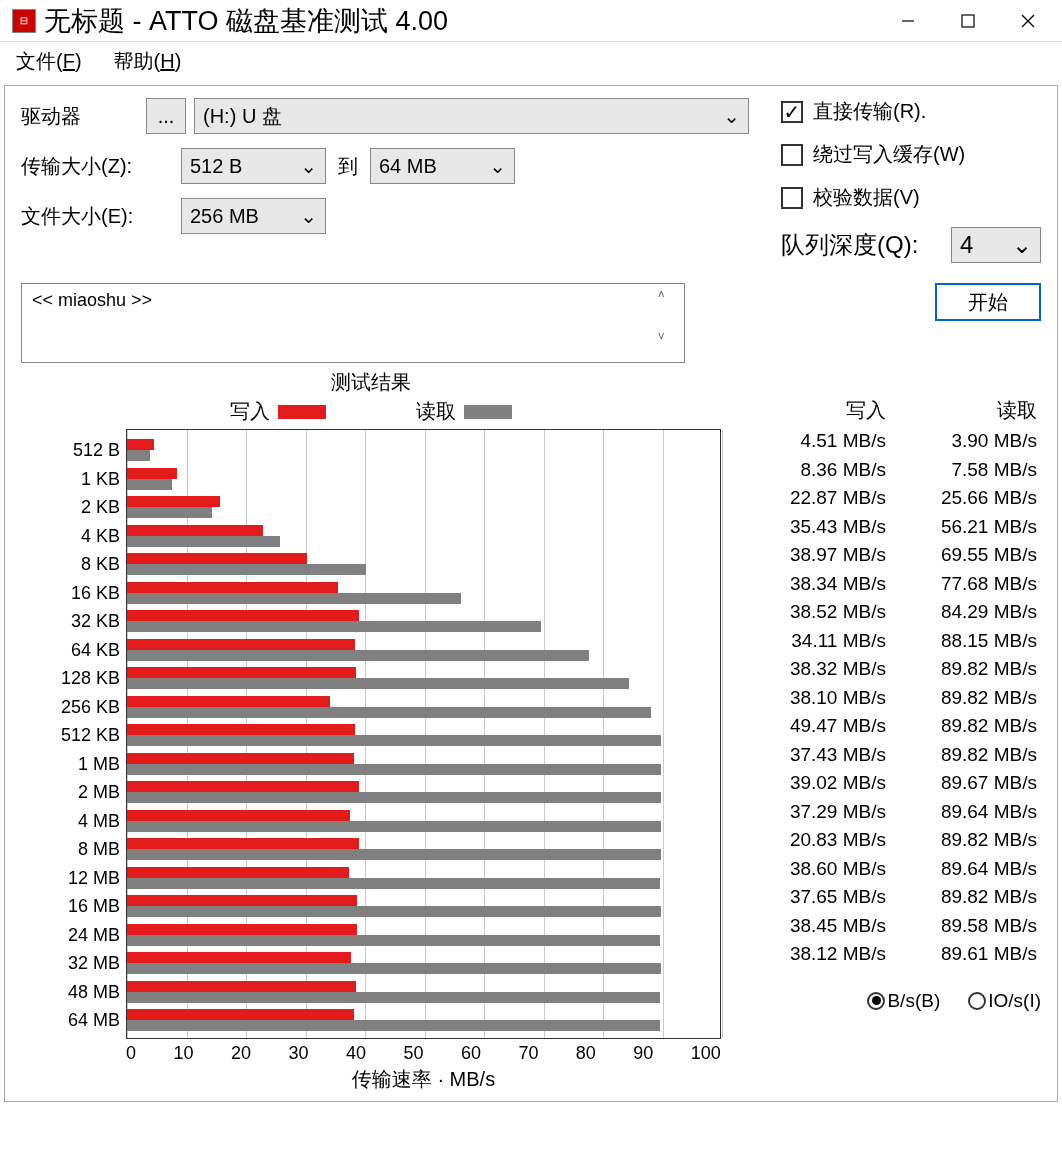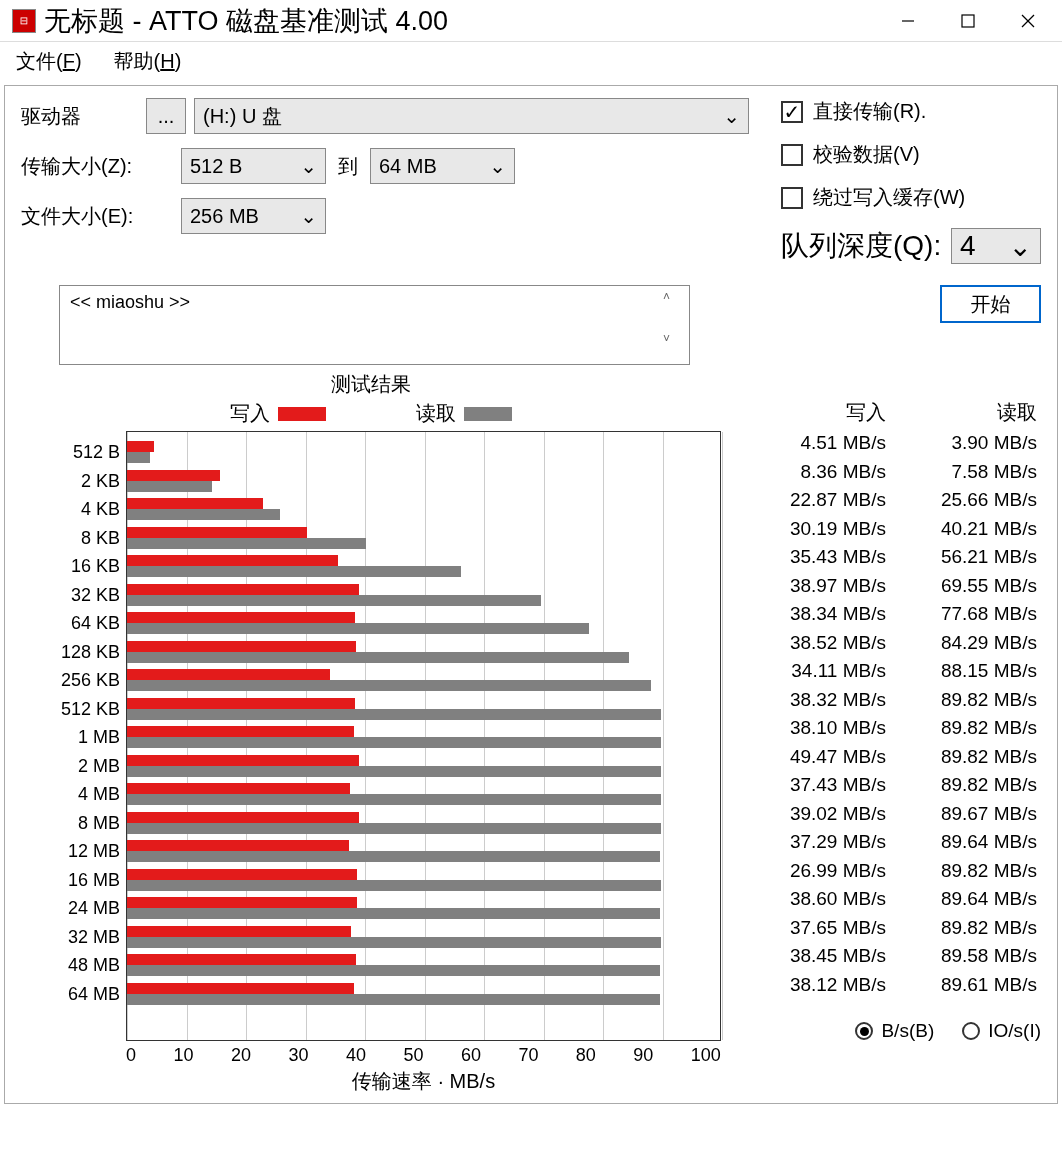--- a/index.html
+++ b/index.html
@@ -19,24 +19,24 @@
 .row { display:flex; align-items:center; margin-bottom: 14px; font-size:20px;}
 .label { width: 125px; }
 .btn-small { border:1px solid #888; background:#e8e8e8; width:40px; height:36px; display:flex;align-items:center;justify-content:center;margin-right:8px;}
 .select { border:1px solid #888; background:#e8e8e8; height:36px; display:flex; align-items:center; padding: 0 8px; position:relative;}
 .select .caret { margin-left:auto; }
 .select-wide { width: 555px; }
 .select-med { width: 145px; }
 .sep { margin: 0 12px; }
 .checkbox-row { display:flex; align-items:center; margin-bottom: 16px; font-size:20px;}
 .chk { width:22px; height:22px; border:2px solid #333; margin-right:10px; display:flex;align-items:center;justify-content:center;font-size:20px;line-height:1;}
-.qd-row { display:flex; align-items:center; font-size:28px; margin-top: 8px;}
+.qd-row { display:flex; align-items:center; font-size:24px; margin-top: 8px;}
 .qd-row .select { width: 90px; margin-left:auto;}
 .desc-row { display:flex; margin-top: 20px; gap: 250px;}
-.textarea { border:1px solid #888; width: 751px; height: 80px; padding:6px 10px; position:relative; font-size:18px;margin-left:38px;}
+.textarea { border:1px solid #888; width: 751px; height: 80px; padding:6px 10px; position:relative; font-size:18px;}
 .textarea .spin { position:absolute; right:4px; top:4px; width:22px; display:flex; flex-direction:column; gap:28px;}
 .spin span{font-size:12px;color:#666;}
 .start-btn { border:2px solid #0066cc; background:#fff; width:120px; height:38px; display:flex;align-items:center;justify-content:center; font-size:20px; margin-left:auto;}
 .results { display:flex; margin-top: 6px;}
 .chart-area { flex: 0 0 700px; }
 .chart-title { text-align:center; font-size:20px; }
 .legend { display:flex; justify-content:center; gap: 90px; font-size:20px; margin: 2px 0 4px 0;}
 .legend-item{display:flex;align-items:center;gap:8px;}
 .swatch { width:48px; height:14px; }
 .swatch-w { background:#e31b1b; }
@@ -50,21 +50,21 @@
 .bar-w { background:#e31b1b; top:3px;}
 .bar-r { background:#808080; top:14px;}
 .xaxis { margin-left:105px; width:595px; display:flex; justify-content:space-between; font-size:18px; padding-top:4px;}
 .xlabel { text-align:center; margin-left:105px; font-size:20px; margin-top:2px;}
 .table-area { flex:1; padding-left: 18px;}
 .table-header { display:flex; font-size:20px; margin-top: 28px; margin-bottom: 6px;}
 .table-header div { flex:1; text-align:right; padding-right:4px;}
 .data-row { display:flex; font-size:19px; height:28.5px; align-items:flex-start;}
 .data-row div { flex:1; text-align:right; padding-right:4px;}
 .radio-row { display:flex; gap:28px; justify-content:flex-end; margin-top:18px; font-size:19px;}
-.radio-item{display:flex;align-items:center;gap:8px;}
+.radio-item{display:flex;align-items:center;gap:2px;}
 .radio { width:18px;height:18px;border:2px solid #333;border-radius:50%;display:flex;align-items:center;justify-content:center;}
 .radio.on::after{content:"";width:9px;height:9px;background:#000;border-radius:50%;}
 </style>
 </head>
 <body>
 
 <div class="titlebar">
   <div class="app-icon">⊟</div>
   <div class="title">无标题 - ATTO 磁盘基准测试 4.00</div>
   <div class="winbtns">
@@ -123,25 +123,25 @@
         </div>
       </div>
     </div>
     <div class="config-right">
       <div class="checkbox-row">
           <div class="chk">✓</div>
           <span>直接传输(R).</span>
         </div>
       <div class="checkbox-row">
           <div class="chk"></div>
-          <span>校验数据(V)</span>
+          <span>绕过写入缓存(W)</span>
         </div>
       <div class="checkbox-row">
           <div class="chk"></div>
-          <span>绕过写入缓存(W)</span>
+          <span>校验数据(V)</span>
         </div>
       <div class="qd-row">
         <span>队列深度(Q):</span>
         <div class="select">
             <span>4</span>
             <span class="caret">⌄</span>
           </div>
       </div>
     </div>
   </div>
@@ -182,20 +182,25 @@
           <div class="grid-line" style="left: 476px;"></div>
           <div class="grid-line" style="left: 535.5px;"></div>
           <div class="grid-line" style="left: 595px;"></div>
           <div class="chart-rows">
             <div class="bar-row">
               <div class="ylabel">512 B</div>
               <div class="bar bar-w" style="left: 0px; width: 26.8345px;"></div>
               <div class="bar bar-r" style="left: 0px; width: 23.205px;"></div>
             </div>
             <div class="bar-row">
+              <div class="ylabel">1 KB</div>
+              <div class="bar bar-w" style="left: 0px; width: 49.742px;"></div>
+              <div class="bar bar-r" style="left: 0px; width: 45.101px;"></div>
+            </div>
+            <div class="bar-row">
               <div class="ylabel">2 KB</div>
               <div class="bar bar-w" style="left: 0px; width: 92.9985px;"></div>
               <div class="bar bar-r" style="left: 0px; width: 85.442px;"></div>
             </div>
             <div class="bar-row">
               <div class="ylabel">4 KB</div>
               <div class="bar bar-w" style="left: 0px; width: 136.077px;"></div>
               <div class="bar bar-r" style="left: 0px; width: 152.677px;"></div>
             </div>
             <div class="bar-row">
@@ -312,24 +317,20 @@
           </div>
           <div class="data-row">
             <div>8.36 MB/s</div>
             <div>7.58 MB/s</div>
           </div>
           <div class="data-row">
             <div>22.87 MB/s</div>
             <div>25.66 MB/s</div>
           </div>
           <div class="data-row">
-            <div>30.19 MB/s</div>
-            <div>40.21 MB/s</div>
-          </div>
-          <div class="data-row">
             <div>35.43 MB/s</div>
             <div>56.21 MB/s</div>
           </div>
           <div class="data-row">
             <div>38.97 MB/s</div>
             <div>69.55 MB/s</div>
           </div>
           <div class="data-row">
             <div>38.34 MB/s</div>
             <div>77.68 MB/s</div>
@@ -360,21 +361,21 @@
           </div>
           <div class="data-row">
             <div>39.02 MB/s</div>
             <div>89.67 MB/s</div>
           </div>
           <div class="data-row">
             <div>37.29 MB/s</div>
             <div>89.64 MB/s</div>
           </div>
           <div class="data-row">
-            <div>26.99 MB/s</div>
+            <div>20.83 MB/s</div>
             <div>89.82 MB/s</div>
           </div>
           <div class="data-row">
             <div>38.60 MB/s</div>
             <div>89.64 MB/s</div>
           </div>
           <div class="data-row">
             <div>37.65 MB/s</div>
             <div>89.82 MB/s</div>
           </div>

